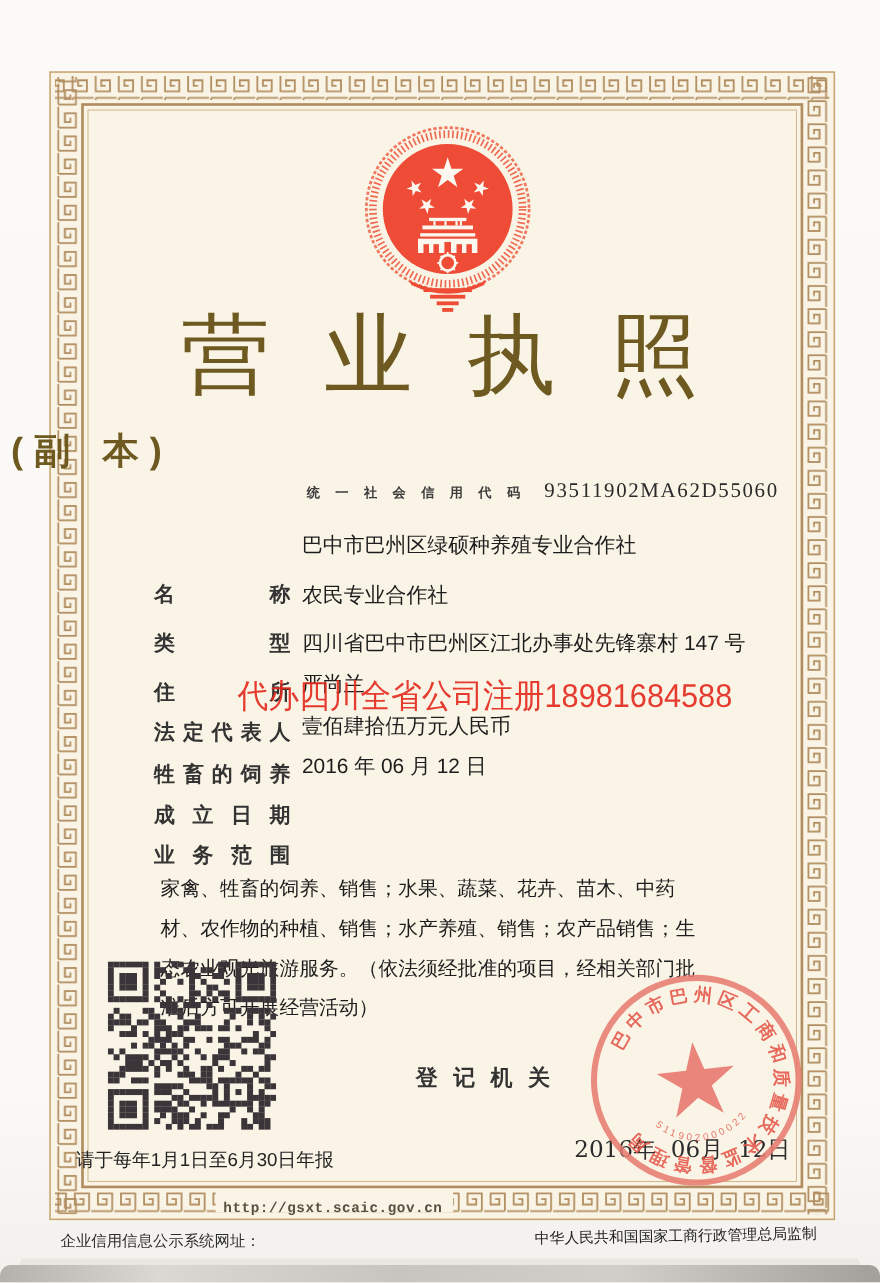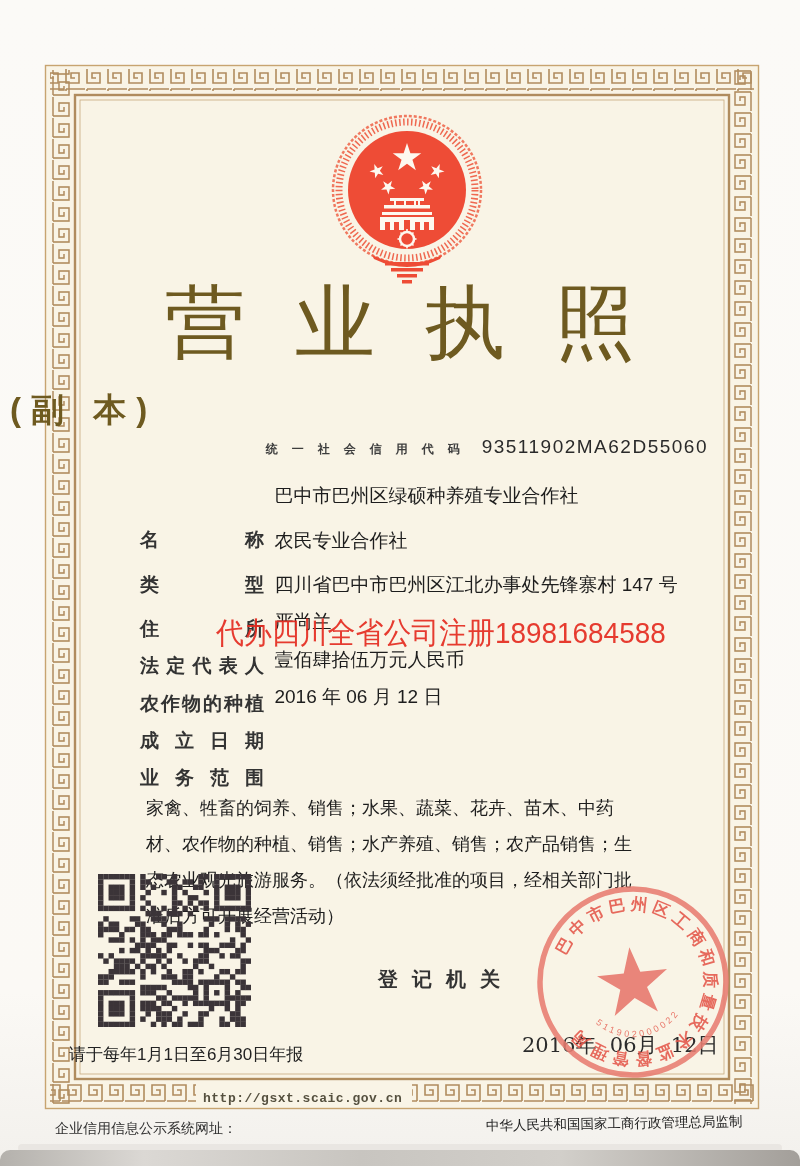--- a/index.html
+++ b/index.html
@@ -11,21 +11,21 @@
   #emblem{position:absolute;left:322px;top:112px;width:170px;height:175px;}
   
   .license-title{position:absolute;top:280px;left:0;width:800px;text-align:center;
     font-family:"DejaVu Sans","Liberation Sans",sans-serif;font-weight:400;font-size:80px;
     color:#6e5a20;letter-spacing:50px;text-indent:50px;line-height:86px;}
   .license-subtitle{position:absolute;top:388px;left:0;width:800px;text-align:left;
     font-weight:700;font-size:33px;color:#6e5a20;letter-spacing:10px;text-indent:10px;}
   
   .credit-line{position:absolute;top:436px;left:0;width:708px;text-align:right;white-space:nowrap;}
   .credit-label{font-weight:700;font-size:12px;color:#3d3d3d;letter-spacing:14px;}
-  .credit-value{font-family:Liberation Sans, sans-serif;font-size:19px;color:#2a2a2a;letter-spacing:1.5px;margin-left:8px;margin-top:24px;}
+  .credit-value{font-family:Liberation Serif, serif;font-size:19px;color:#2a2a2a;letter-spacing:1.5px;margin-left:8px;margin-top:24px;}
   
   .row{position:absolute;left:140px;width:600px;white-space:nowrap;}
   .row .lbl{display:inline-block;width:124px;font-weight:700;font-size:19px;color:#333;
     text-align:justify;text-align-last:justify;vertical-align:top;margin-top:44px;}
   .row .val{display:inline-block;margin-left:6px;font-size:19px;color:#1d1d1d;vertical-align:top;}
   .row.scope{white-space:normal;}
   .row.scope .val{width:492px;line-height:36px;font-size:18px;margin-top:-1px;}
   
   .watermark{position:absolute;left:216px;top:613px;font-size:30px;color:rgba(228,42,32,0.92);
     white-space:nowrap;transform:scaleX(.93);transform-origin:left top;z-index:9;font-weight:400;}
@@ -142,21 +142,21 @@
   </div>
   <div class="row" style="top:572px">
     <span class="lbl">住所</span>
     <span class="val">四川省巴中市巴州区江北办事处先锋寨村 147 号</span>
   </div>
   <div class="row" style="top:609px">
     <span class="lbl">法定代表人</span>
     <span class="val">严尚兰</span>
   </div>
   <div class="row" style="top:647px">
-    <span class="lbl">农作物的种植</span>
+    <span class="lbl">牲畜的饲养</span>
     <span class="val">壹佰肆拾伍万元人民币</span>
   </div>
   <div class="row" style="top:684px">
     <span class="lbl">成立日期</span>
     <span class="val">2016 年 06 月 12 日</span>
   </div>
   <div class="row scope" style="top:721px">
     <span class="lbl">业务范围</span>
     <span class="val">家禽、牲畜的饲养、销售；水果、蔬菜、花卉、苗木、中药材、农作物的种植、销售；水产养殖、销售；农产品销售；生态农业观光旅游服务。（依法须经批准的项目，经相关部门批准后方可开展经营活动）</span>
   </div>

